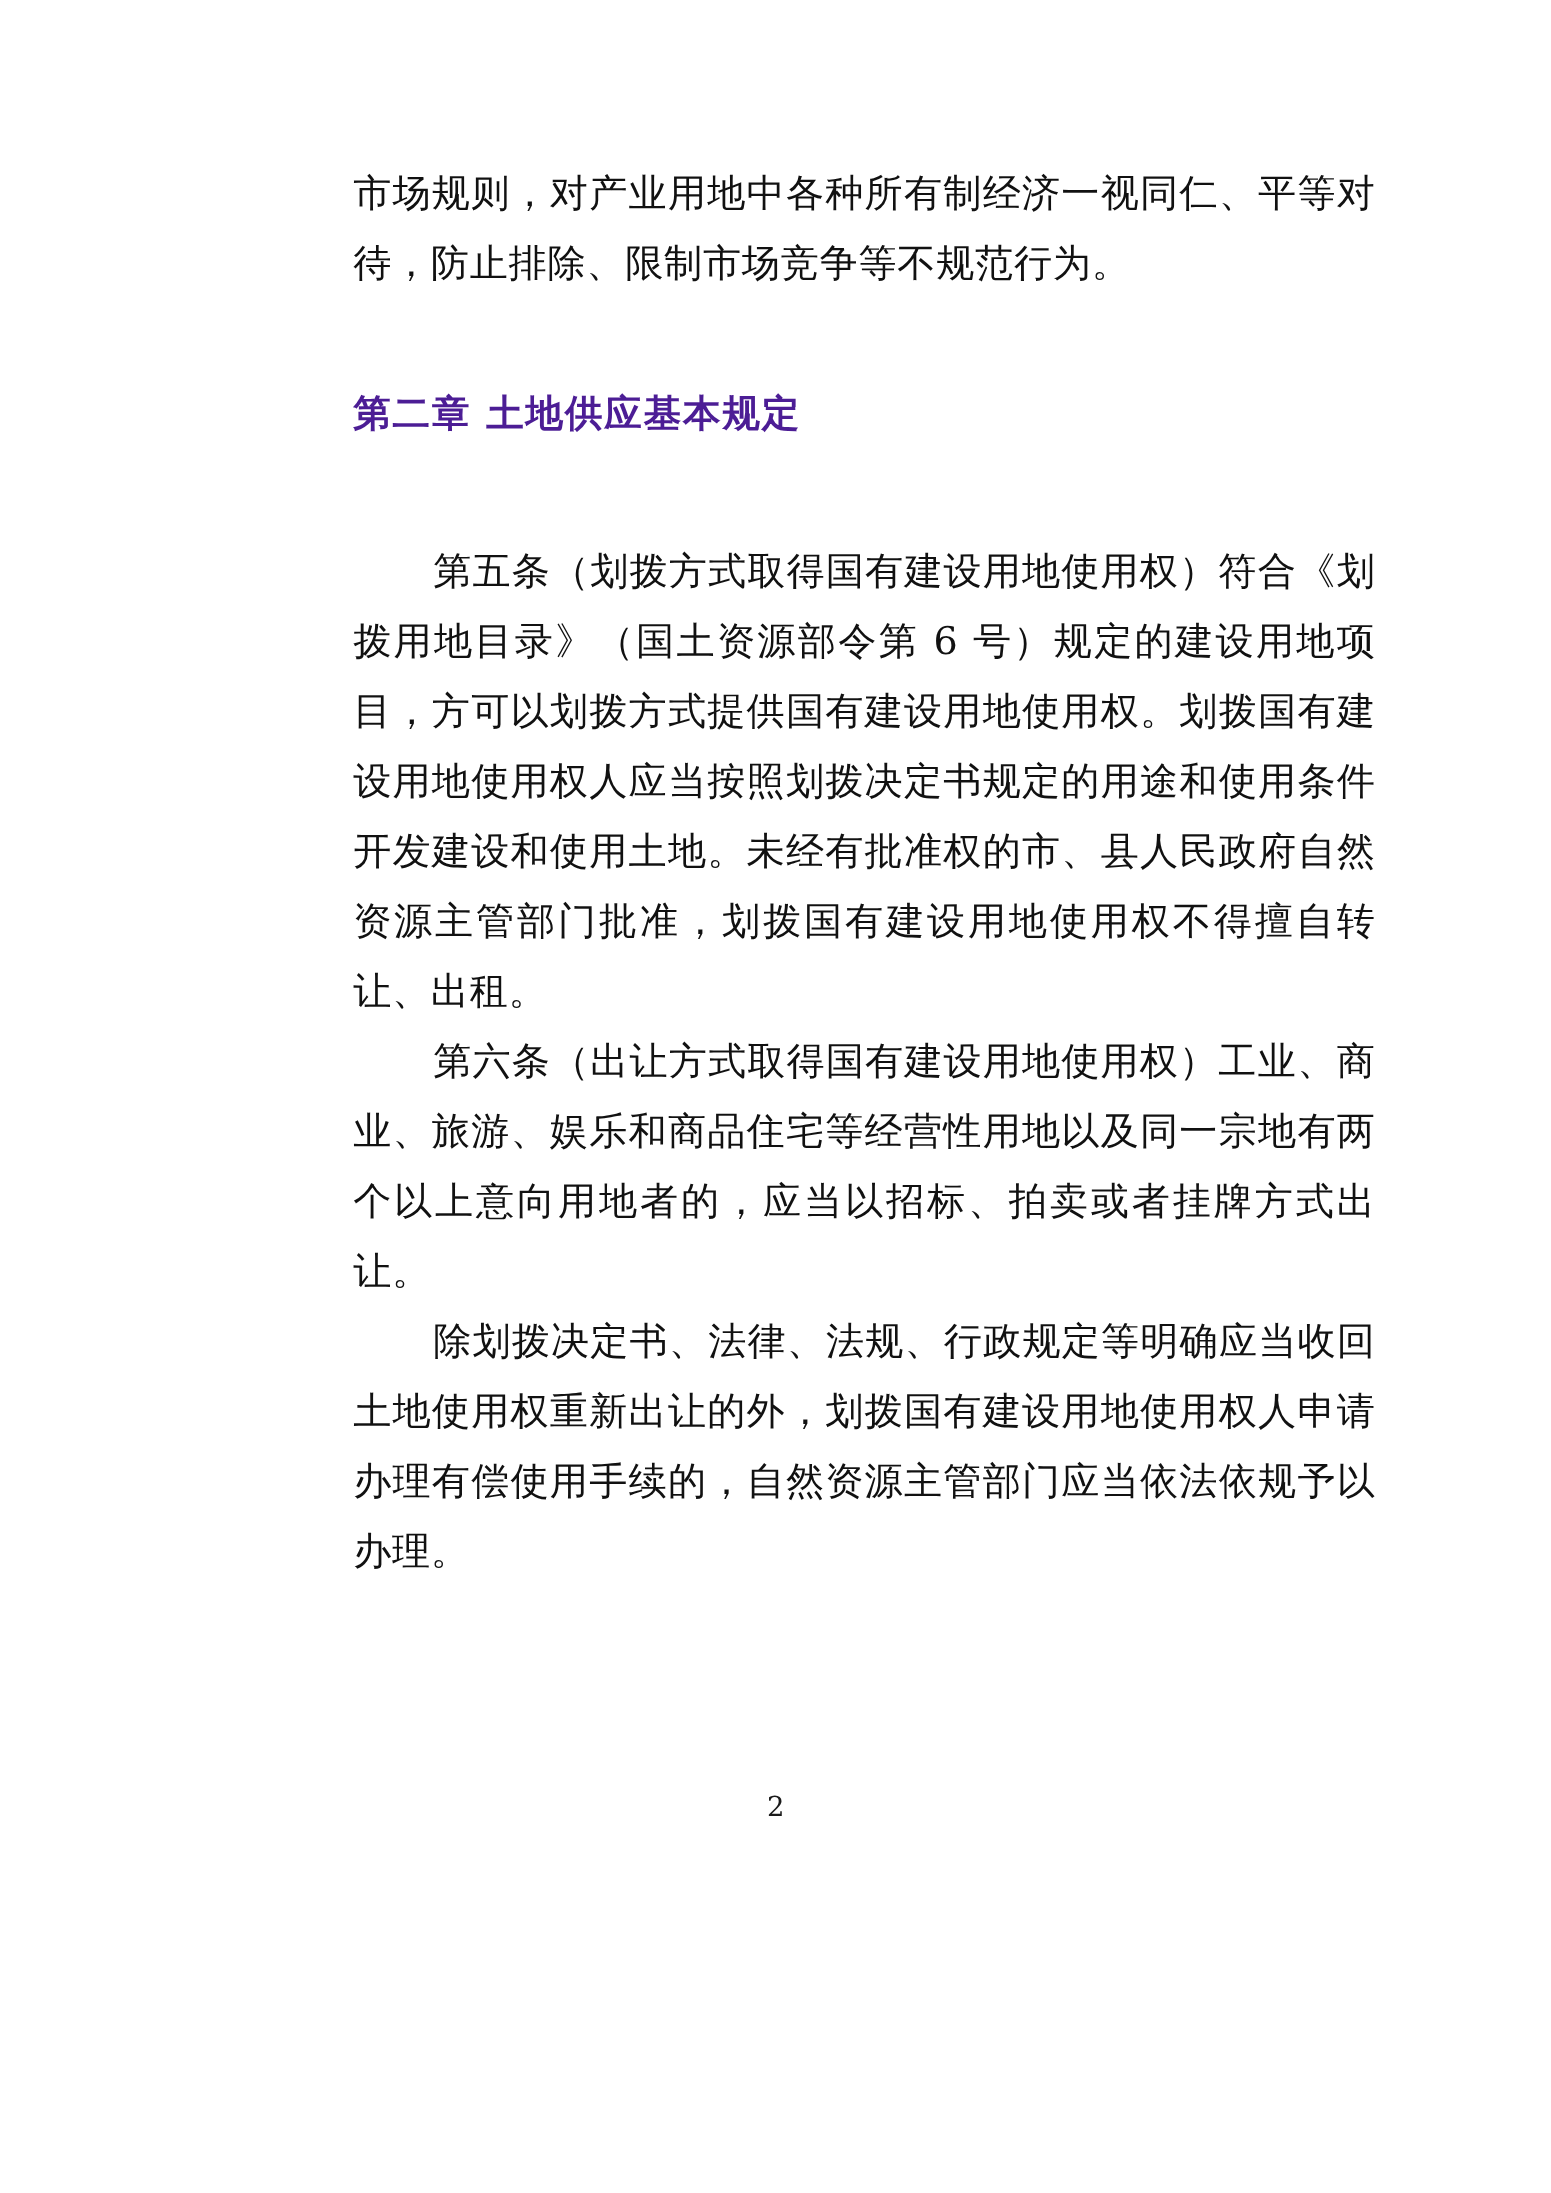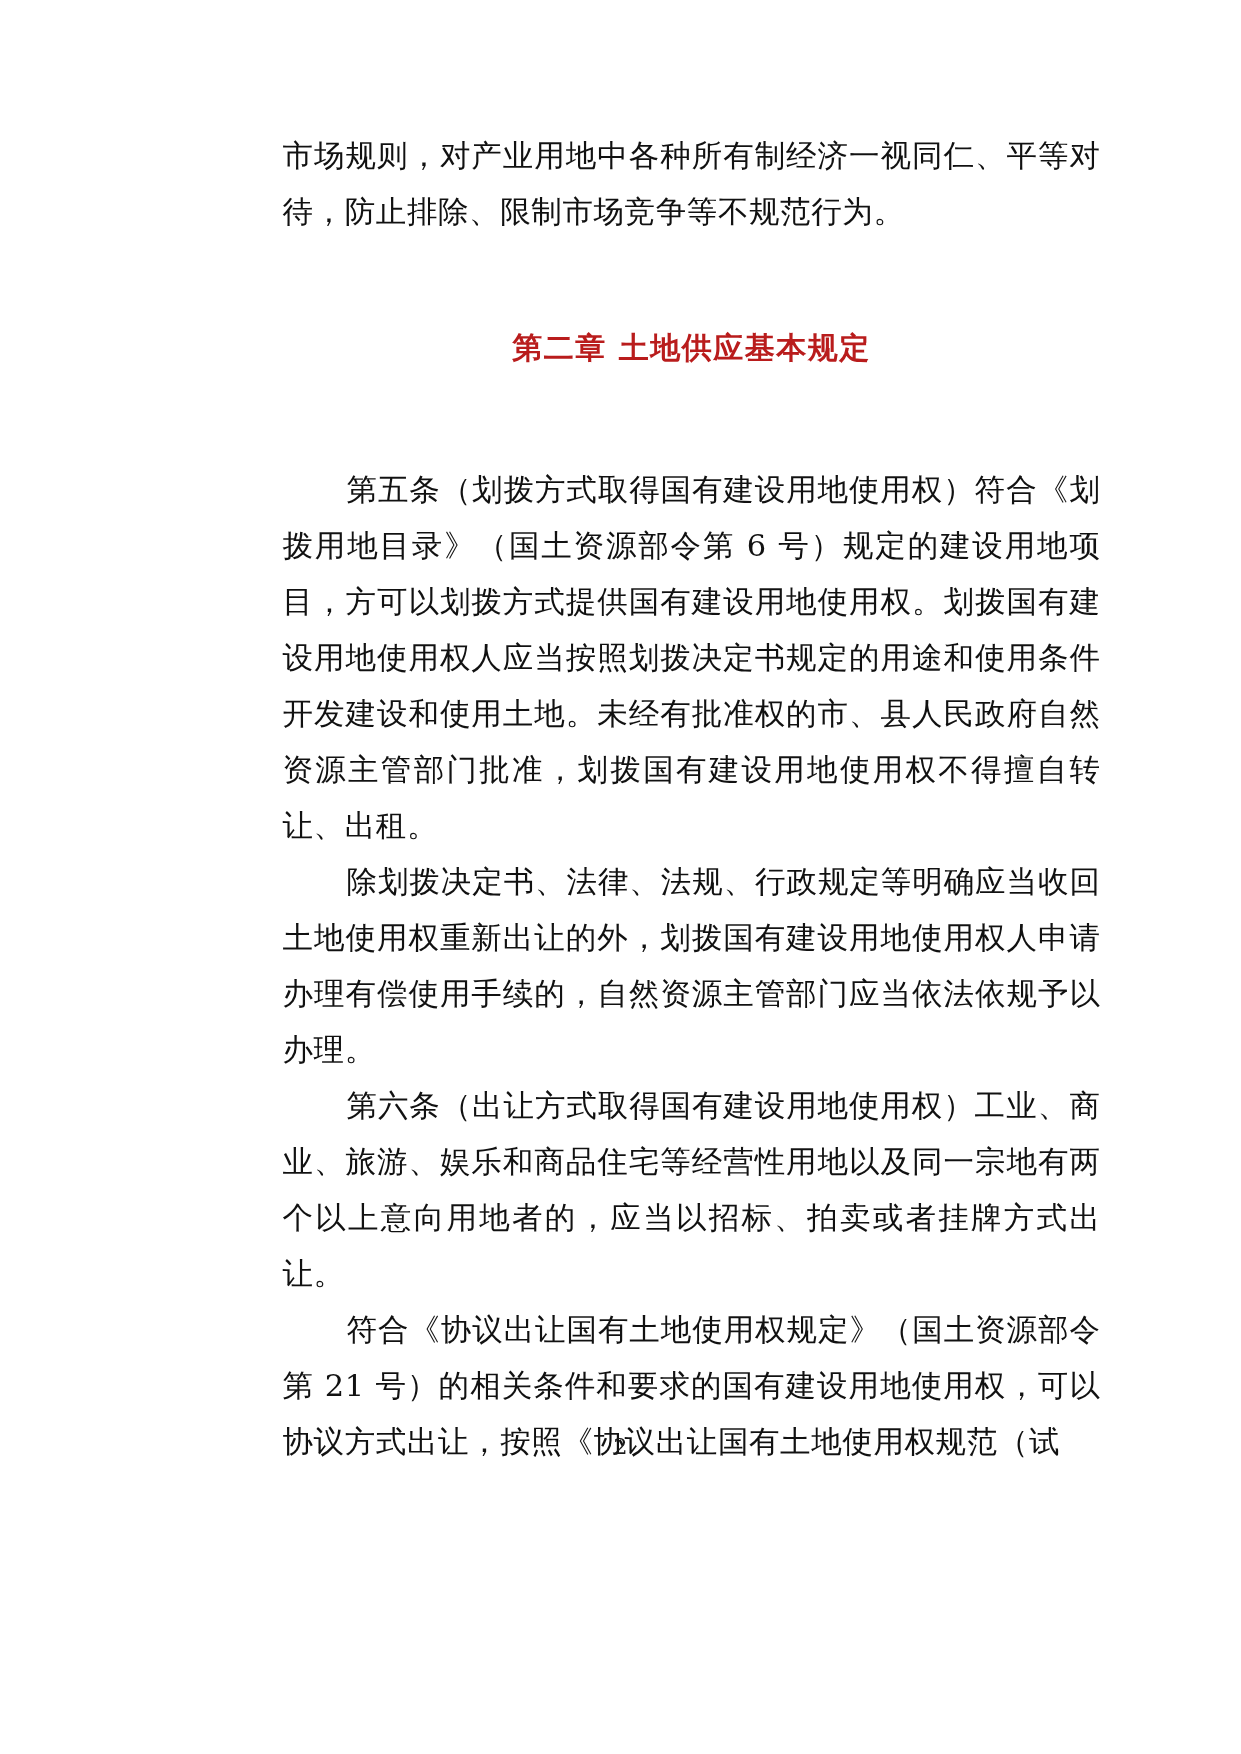--- a/index.html
+++ b/index.html
@@ -41,24 +41,24 @@
   }
   .para .lead {
     font-weight: normal;
     letter-spacing: 0.4px;
   }
   .chapter-heading {
     font-family: "DejaVu Sans", "Liberation Sans", sans-serif;
     font-weight: bold;
     font-size: 30px;
     line-height: 40px;
-    color: #b91c1c;
-    text-align: center;
+    color: #4c1d95;
+    text-align: left;
     letter-spacing: 1.5px;
-    margin: 16px;
+    margin: 0;
   }
   .spacer-before-heading { height: 72px; }
   .spacer-after-heading  { height: 78px; }
   .page-number {
     position: absolute;
     left: 0;
     right: 0;
     top: 1434px;
     text-align: center;
     font-family: "DejaVu Serif", "Liberation Serif", serif;
@@ -76,23 +76,22 @@
     <p class="para">市场规则，对产业用地中各种所有制经济一视同仁、平等对待，防止排除、限制市场竞争等不规范行为。</p>
 
     <div class="spacer-before-heading"></div>
 
     <h2 class="chapter-heading">第二章  土地供应基本规定</h2>
 
     <div class="spacer-after-heading"></div>
 
     <p class="para indent"><span class="lead">第五条（划拨方式取得国有建设用地使用权）</span><span>符合《划拨用地目录》（国土资源部令第 6 号）规定的建设用地项目，方可以划拨方式提供国有建设用地使用权。划拨国有建设用地使用权人应当按照划拨决定书规定的用途和使用条件开发建设和使用土地。未经有批准权的市、县人民政府自然资源主管部门批准，划拨国有建设用地使用权不得擅自转让、出租。</span></p>
 
+    <p class="para indent"><span class="lead">第六条（出让方式取得国有建设用地使用权）</span><span>工业、商业、旅游、娱乐和商品住宅等经营性用地以及同一宗地有两个以上意向用地者的，应当以招标、拍卖或者挂牌方式出让。</span></p>
+
     <p class="para indent">除划拨决定书、法律、法规、行政规定等明确应当收回土地使用权重新出让的外，划拨国有建设用地使用权人申请办理有偿使用手续的，自然资源主管部门应当依法依规予以办理。</p>
 
-    <p class="para indent"><span class="lead">第六条（出让方式取得国有建设用地使用权）</span><span>工业、商业、旅游、娱乐和商品住宅等经营性用地以及同一宗地有两个以上意向用地者的，应当以招标、拍卖或者挂牌方式出让。</span></p>
-
-    <p class="para indent">符合《协议出让国有土地使用权规定》（国土资源部令第 21 号）的相关条件和要求的国有建设用地使用权，可以协议方式出让，按照《协议出让国有土地使用权规范（试</p>
 
   </div>
 
   <div class="page-number">2</div>
 
 </div>
 
 </body></html>

